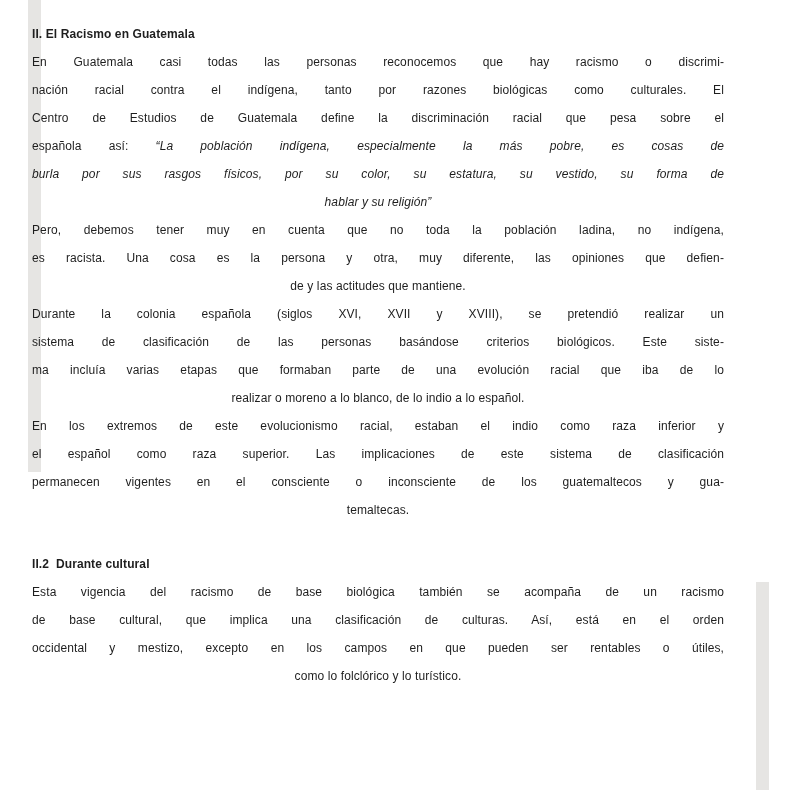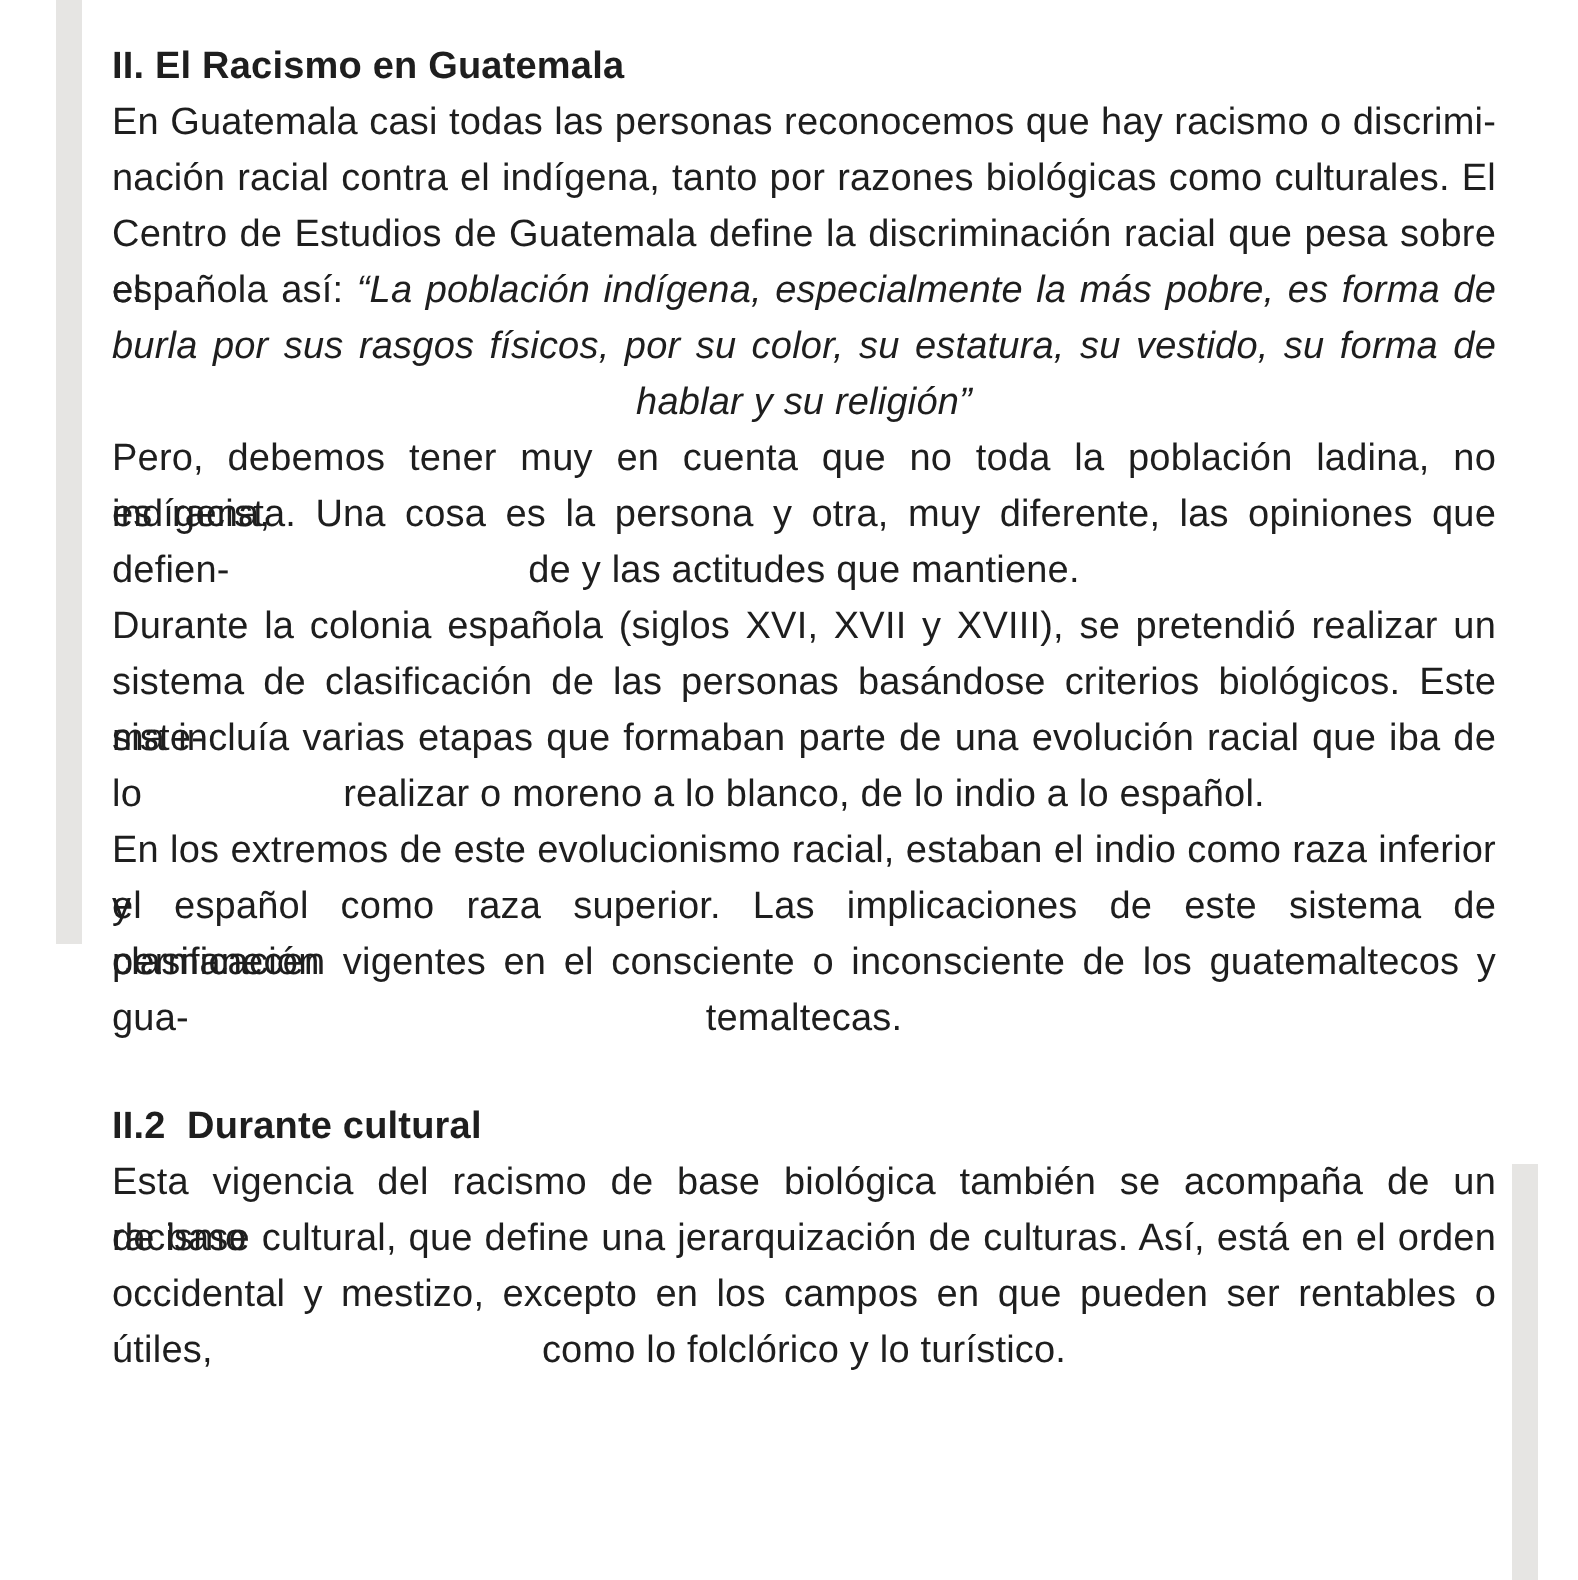--- a/index.html
+++ b/index.html
@@ -16,24 +16,24 @@
   }
   .edge-bar {
     position: absolute;
     width: 13px;
   }
   .edge-bar.left  { left: 28px; top: 0; height: 472px; }
   .edge-bar.right { left: 756px; top: 582px; height: 208px; }
 
   .content {
     position: absolute;
-    left: 56px;
+    left: 32px;
     top: 20px;
     width: 692px;
-    font-size: 19px;
+    font-size: 12px;
     line-height: 28px;
     letter-spacing: 0.1px;
   }
   .heading {
     font-weight: 700;
     white-space: pre;
     height: 28px;
   }
   .paragraph + .heading { margin-top: 26px; }
   .line {
@@ -52,21 +52,21 @@
 <body style="background: rgb(255, 255, 255);">
 
 <div class="edge-bar left" style="background: rgb(230, 229, 227);"></div>
 <div class="edge-bar right" style="background: rgb(230, 229, 227);"></div>
 <main class="content" style="color: rgb(30, 30, 30);">
     <div class="heading">II. El Racismo en Guatemala</div>
     <div class="paragraph">
       <div class="line j"><span>En Guatemala casi todas las personas reconocemos que hay racismo o discrimi-</span></div>
       <div class="line j"><span>nación racial contra el indígena, tanto por razones biológicas como culturales. El</span></div>
       <div class="line j"><span>Centro de Estudios de Guatemala define la discriminación racial que pesa sobre el</span></div>
-      <div class="line j"><span>española así: </span><span class="it">“La población indígena, especialmente la más pobre, es forma de</span></div>
+      <div class="line j"><span>española así: </span><span class="it">“La población indígena, especialmente la más pobre, es cosas de</span></div>
       <div class="line j"><span class="it">burla por sus rasgos físicos, por su color, su estatura, su vestido, su forma de</span></div>
       <div class="line"><span class="it">hablar y su religión”</span></div>
     </div>
     <div class="paragraph">
       <div class="line j"><span>Pero, debemos tener muy en cuenta que no toda la población ladina, no indígena,</span></div>
       <div class="line j"><span>es racista. Una cosa es la persona y otra, muy diferente, las opiniones que defien-</span></div>
       <div class="line"><span>de y las actitudes que mantiene.</span></div>
     </div>
     <div class="paragraph">
       <div class="line j"><span>Durante la colonia española (siglos XVI, XVII y XVIII), se pretendió realizar un</span></div>
@@ -76,17 +76,17 @@
     </div>
     <div class="paragraph">
       <div class="line j"><span>En los extremos de este evolucionismo racial, estaban el indio como raza inferior y</span></div>
       <div class="line j"><span>el español como raza superior. Las implicaciones de este sistema de clasificación</span></div>
       <div class="line j"><span>permanecen vigentes en el consciente o inconsciente de los guatemaltecos y gua-</span></div>
       <div class="line"><span>temaltecas.</span></div>
     </div>
     <div class="heading">II.2  Durante cultural</div>
     <div class="paragraph">
       <div class="line j"><span>Esta vigencia del racismo de base biológica también se acompaña de un racismo</span></div>
-      <div class="line j"><span>de base cultural, que define una jerarquización de culturas. Así, está en el orden</span></div>
+      <div class="line j"><span>de base cultural, que implica una clasificación de culturas. Así, está en el orden</span></div>
       <div class="line j"><span>occidental y mestizo, excepto en los campos en que pueden ser rentables o útiles,</span></div>
       <div class="line"><span>como lo folclórico y lo turístico.</span></div>
     </div>
   </main>
 
 </body></html>

